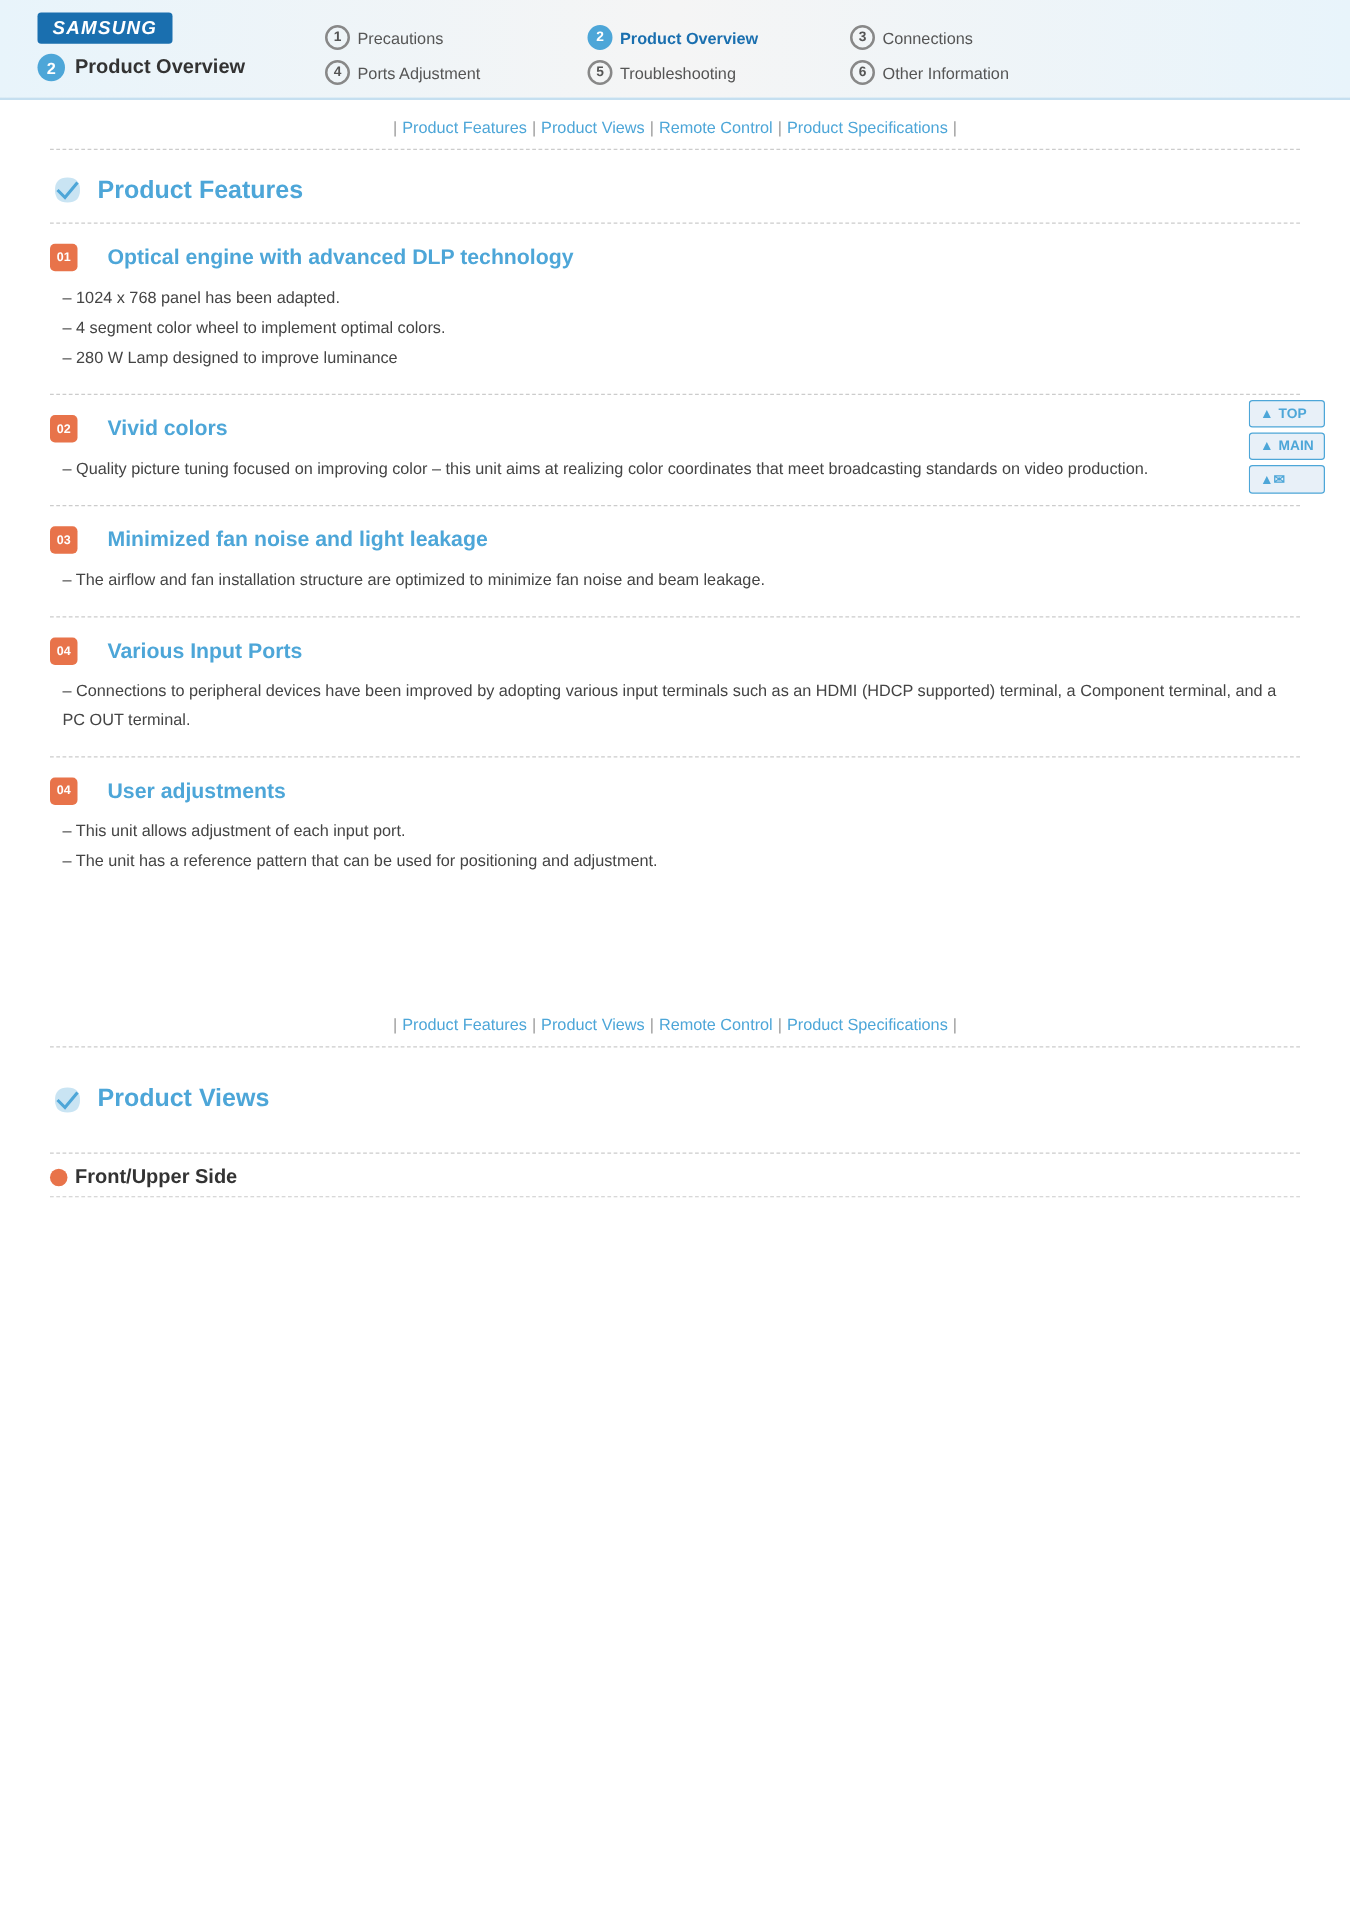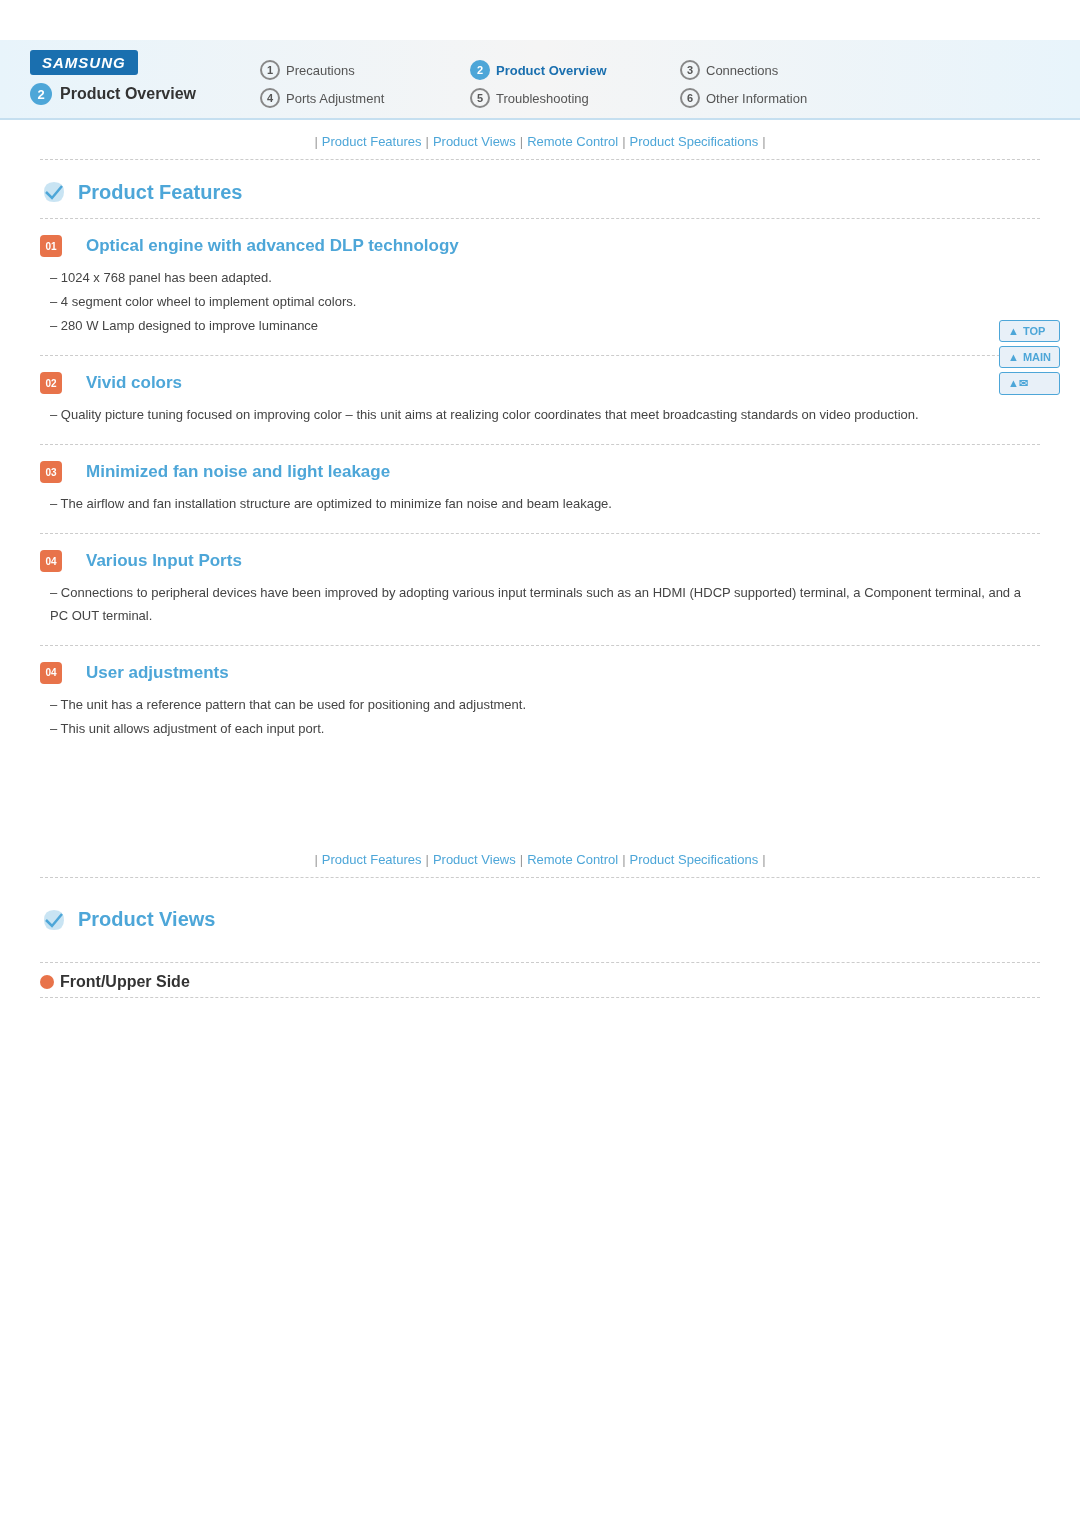--- a/index.html
+++ b/index.html
@@ -253,21 +253,20 @@
 
     hr.dashed {
       border: none;
       border-top: 1px dashed #ccc;
       margin: 0;
     }
 
     .header-bg {
       background: linear-gradient(to right, #e8f4fb, #f5f5f5, #e8f4fb);
       border-bottom: 2px solid #c5dff0;
-      margin-top: 40px;
     }
   </style>
 </head>
 <body>
 
 <div class="header header-bg">
   <div class="header-left">
     <div class="samsung-logo">SAMSUNG</div>
     <div class="current-section">
       <div class="section-num-badge">2</div>
@@ -368,22 +367,22 @@
       <p>– Connections to peripheral devices have been improved by adopting various input terminals such as an HDMI (HDCP supported) terminal, a Component terminal, and a PC OUT terminal.</p>
     </div>
   </div>
 
   <div class="feature-section">
     <div class="feature-header">
       <div class="feature-num-badge">04</div>
       <span class="feature-title">User adjustments</span>
     </div>
     <div class="feature-body">
+      <p>– This unit allows adjustment of each input port.</p>
       <p>– The unit has a reference pattern that can be used for positioning and adjustment.</p>
-      <p>– This unit allows adjustment of each input port.</p>
     </div>
   </div>
 
   <div style="height: 80px;"></div>
 
   <div class="breadcrumb-bar">
     <span class="sep">|</span>
     <a>Product Features</a>
     <span class="sep">|</span>
     <a>Product Views</a>

